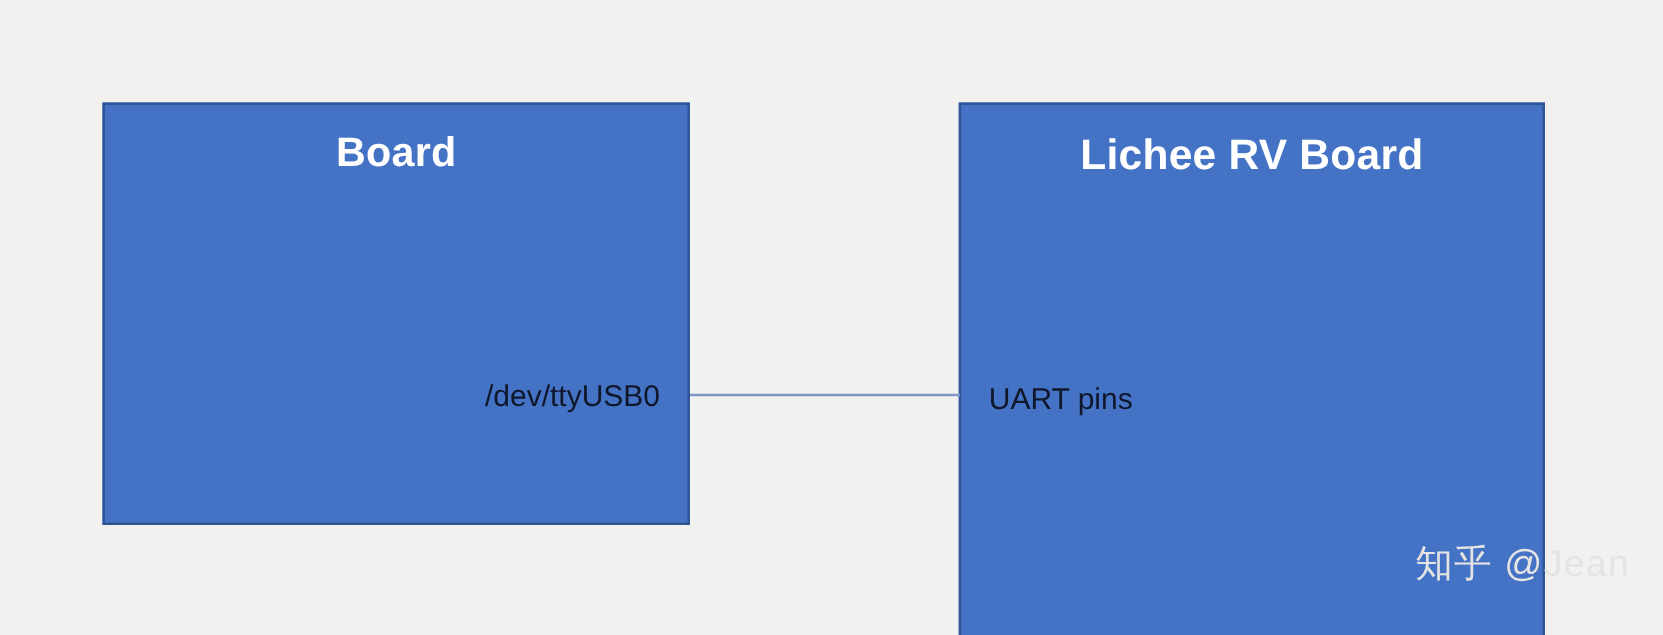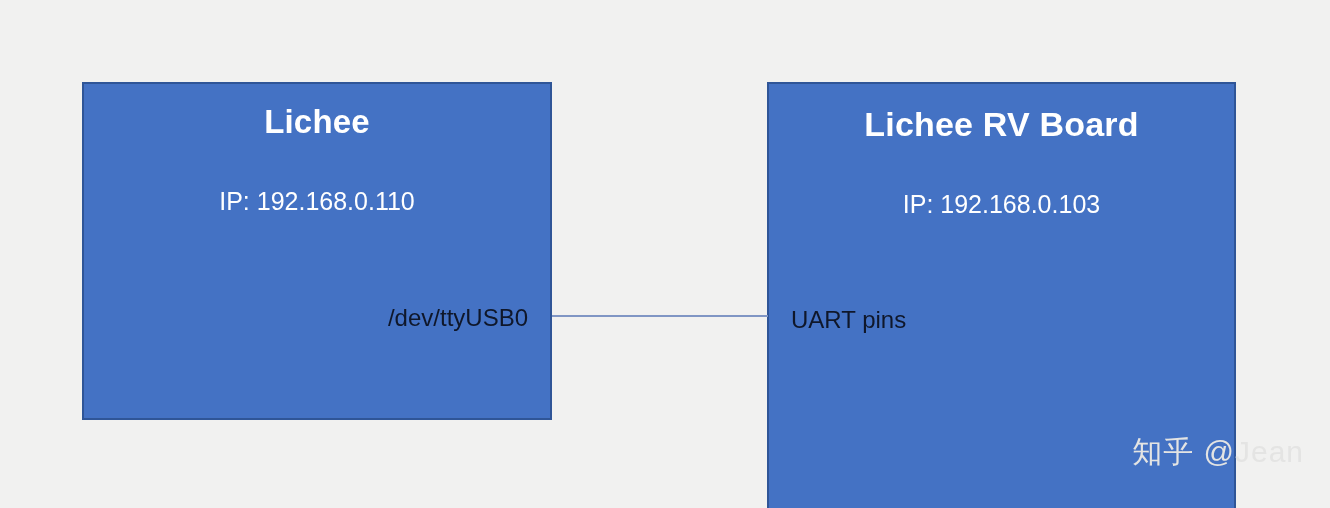--- a/index.html
+++ b/index.html
@@ -123,28 +123,26 @@
     white-space: nowrap;
     user-select: none;
   }
 </style>
 </head>
 <body>
 
 <div id="canvas">
 
   <div class="node" id="node-laptop">
-    <div class="node-title">Lichee</div>
-    <div class="node-sub">IP: 192.168.0.110</div>
+    <div class="node-title">Board</div>
     <div class="port-label" id="port-laptop">/dev/ttyUSB0</div>
   </div>
 
   <div class="node" id="node-board">
     <div class="node-title">Lichee RV Board</div>
-    <div class="node-sub">IP: 192.168.0.103</div>
     <div class="port-label" id="port-board">UART pins</div>
   </div>
 
   <div id="connector"></div>
 
   <div id="watermark">知乎 @Jean</div>
 
 </div>
 
 </body></html>

